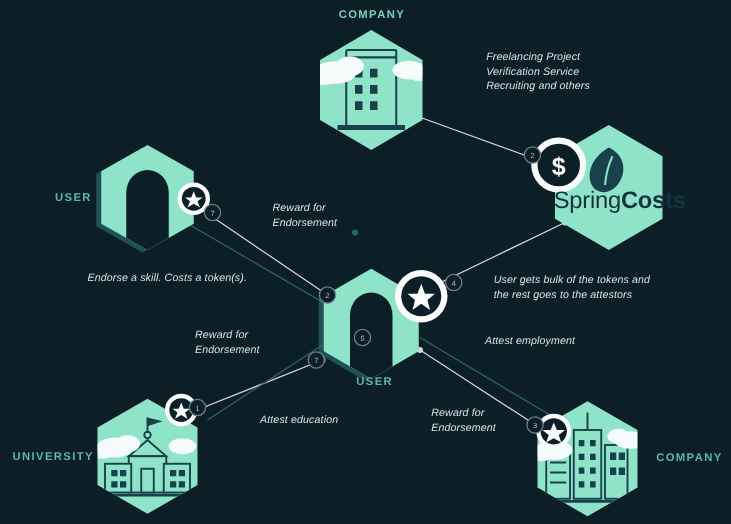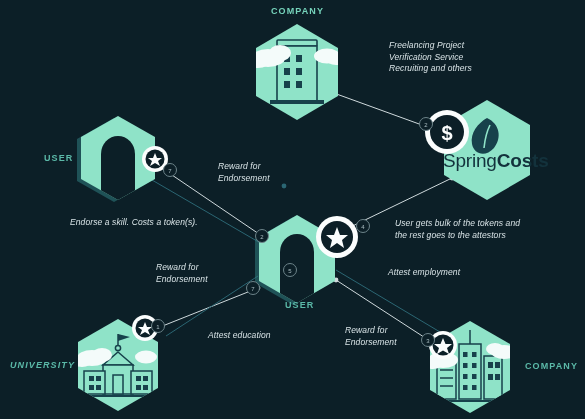--- a/index.html
+++ b/index.html
@@ -241,21 +241,21 @@
     </g>
   </svg>
 
   <div class="sr-text" style="left:443px;top:150px;">
     <span>Spring</span><b>Costs</b>
   </div>
 
   <div class="node-cap mint" style="left:271px;top:6px;">COMPANY</div>
   <div class="node-cap" style="left:44px;top:153px;">USER</div>
   <div class="node-cap" style="left:285px;top:300px;">USER</div>
-  <div class="node-cap" style="left:10px;top:360px;font-style:italic;">UNIVERSITY</div>
+  <div class="node-cap" style="left:10px;top:360px;">UNIVERSITY</div>
   <div class="node-cap" style="left:525px;top:361px;">COMPANY</div>
 
   <div class="lbl" style="left:389px;top:40px;">Freelancing Project
 Verification Service
 Recruiting and others</div>
   <div class="lbl" style="left:218px;top:161px;">Reward for
 Endorsement</div>
   <div class="lbl" style="left:395px;top:218px;">User gets bulk of the tokens and
 the rest goes to the attestors</div>
   <div class="lbl" style="left:70px;top:217px;">Endorse a skill. Costs a token(s).</div>

